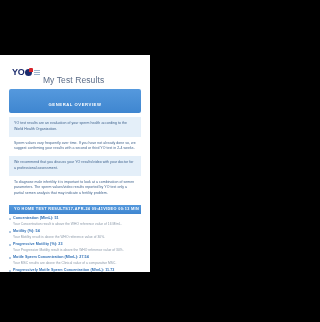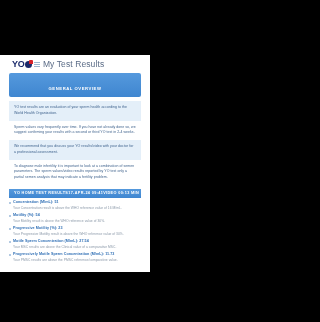--- a/index.html
+++ b/index.html
@@ -34,20 +34,21 @@
     content:"";position:absolute;top:-1px;right:-1px;width:3.5px;height:4px;
     background:#d8232a;border-radius:1px 1px 0 0;
   }
   .logo-bars{
     display:inline-flex;flex-direction:column;gap:1px;margin-left:2px;
   }
   .logo-bars i{display:block;width:6px;height:1px;background:#9fb6cf;}
   .header-title{
     font-size:8.5px;color:#5a6b86;font-weight:400;letter-spacing:.1px;
     white-space:nowrap;
+    margin-top:16px;
   }
 
   
   .pill{
     margin:1px 9px 4px 9px;
     background:#4a90d9;
     background:linear-gradient(180deg,#5599dd 0%,#3f86d0 100%);
     border-radius:2px;
     text-align:center;
     padding:3px 0 3px;

